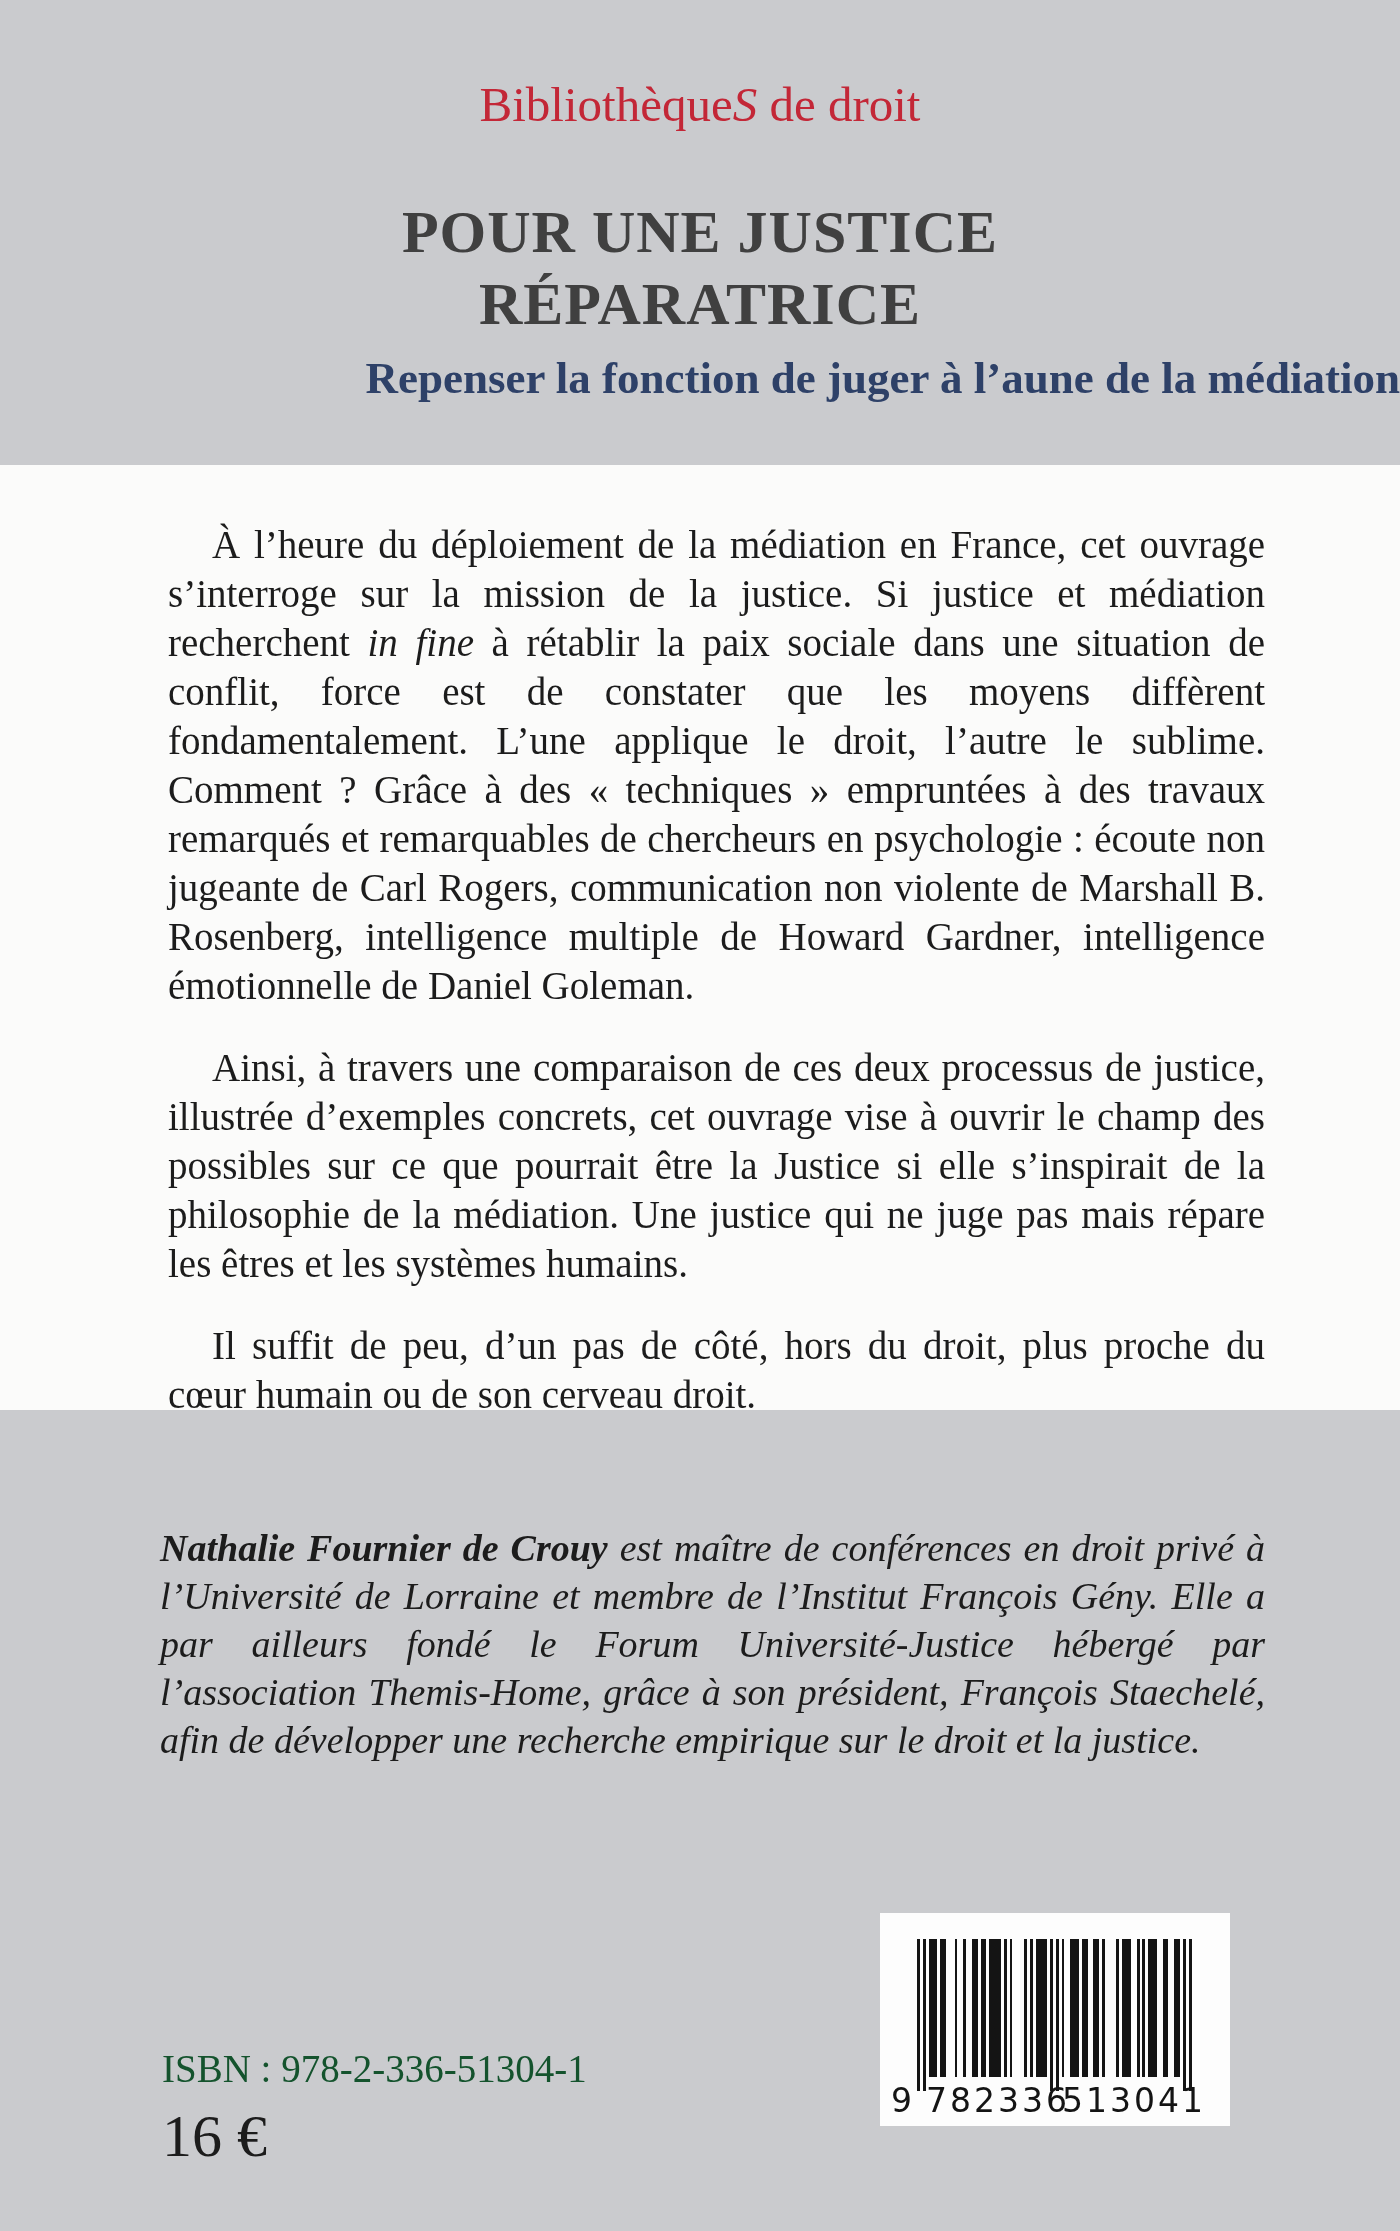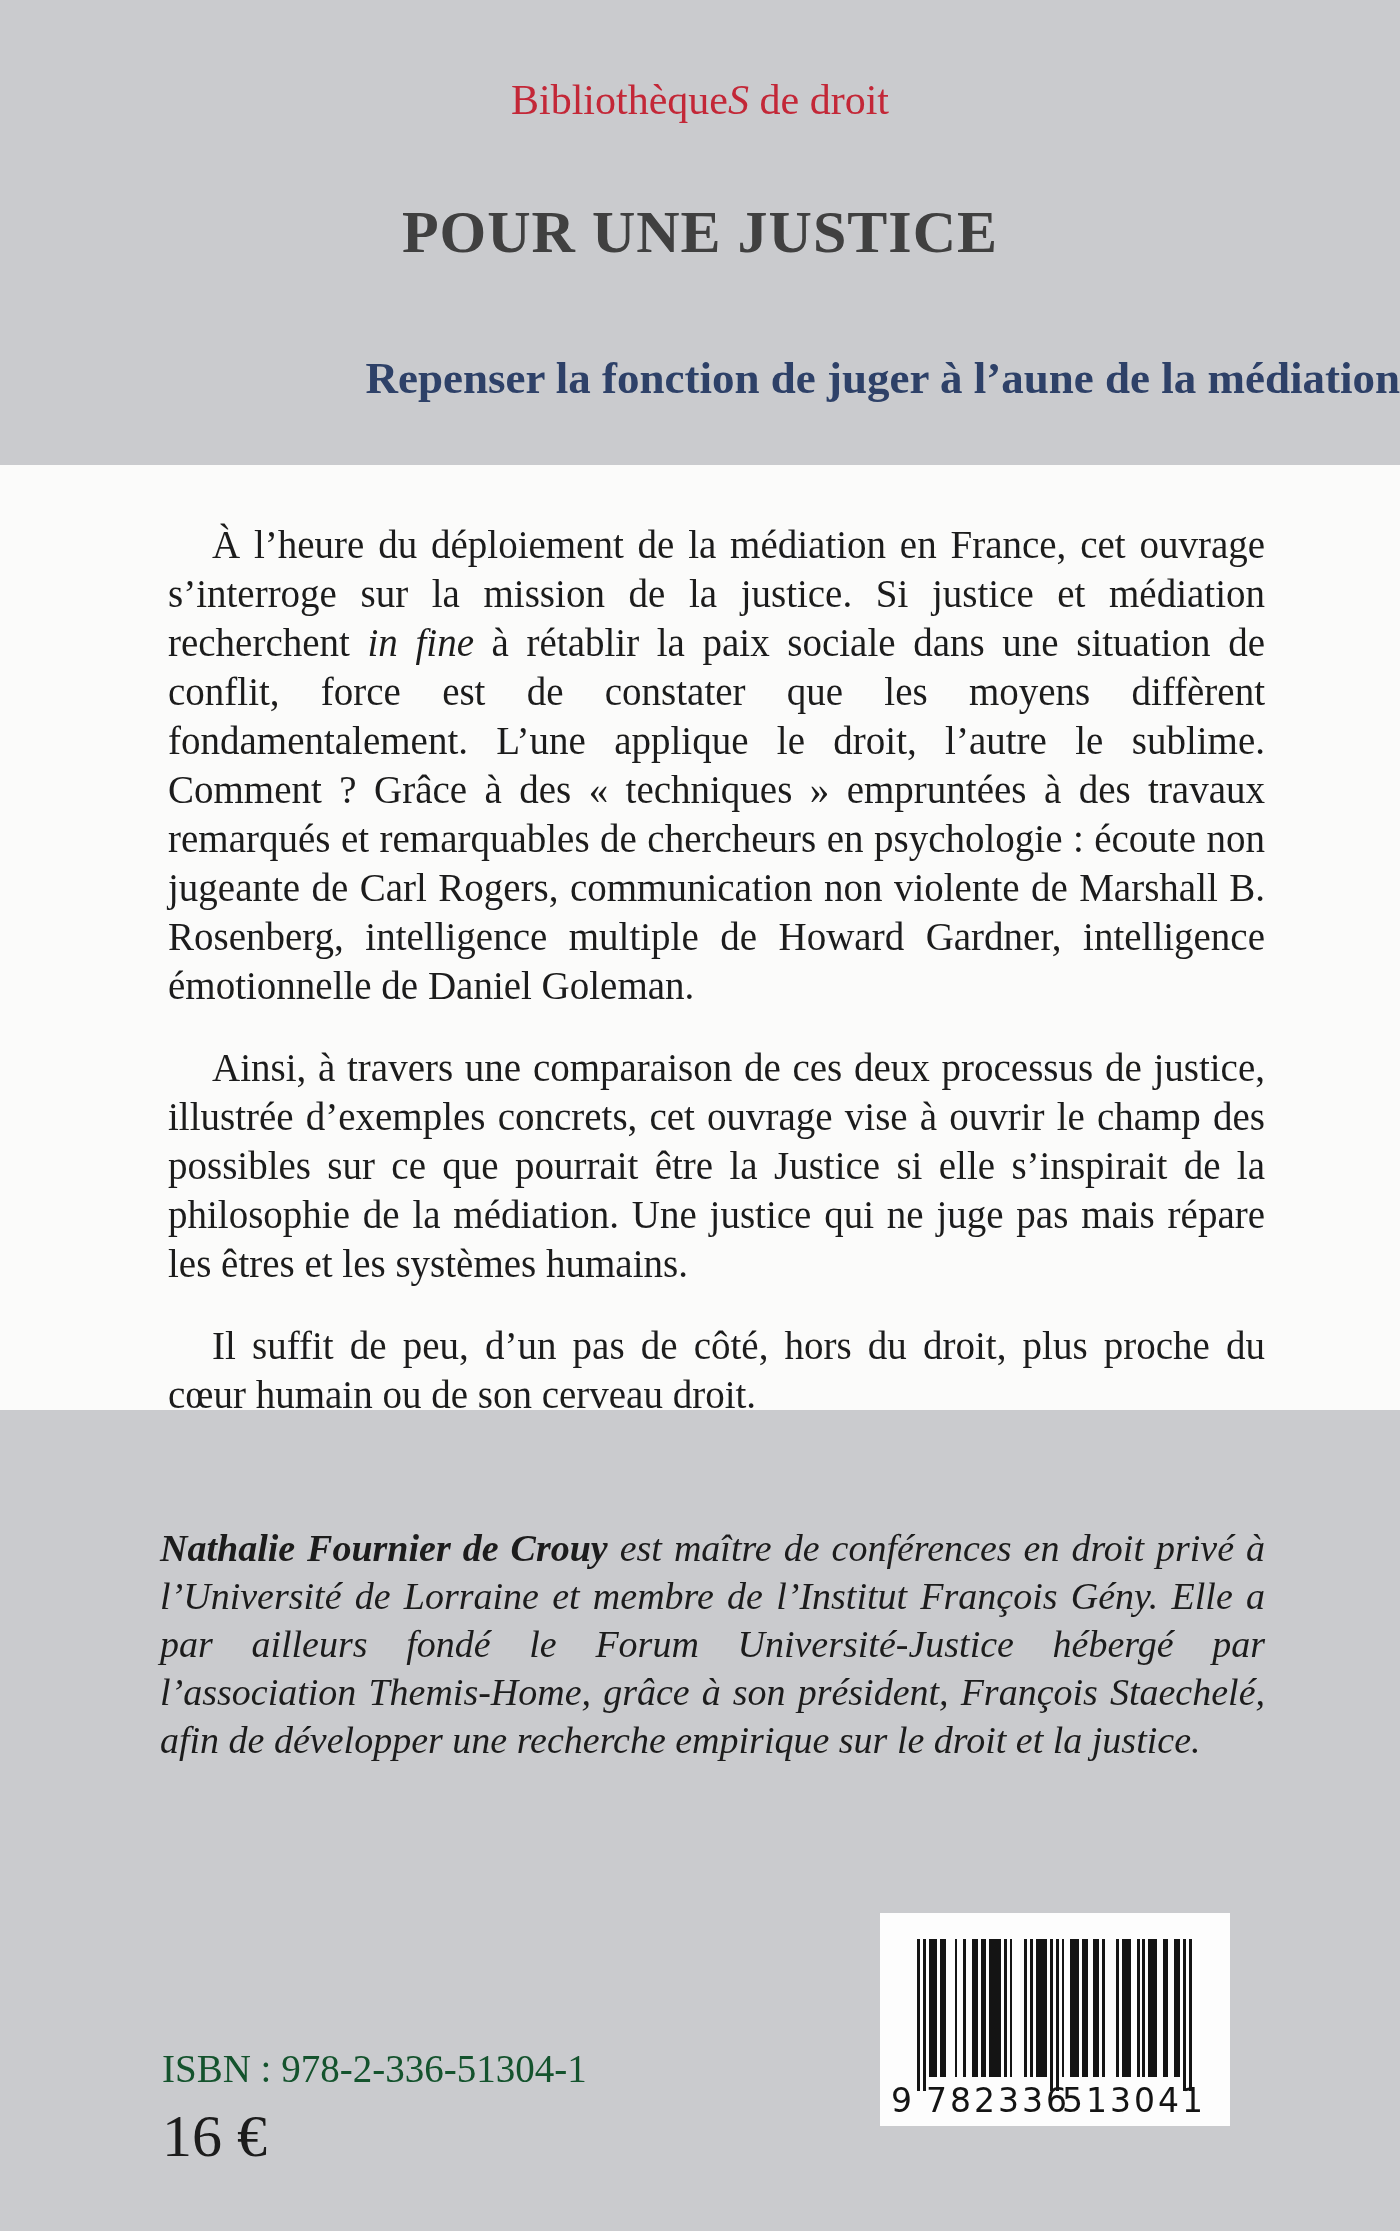--- a/index.html
+++ b/index.html
@@ -13,21 +13,21 @@
     overflow:hidden;
   }
   
   .band-white{
     position:absolute;left:0;top:465px;width:1400px;height:945px;
     background:#fbfbfa;
   }
   
   .collection{
     position:absolute;top:76px;left:0;width:100%;
-    text-align:center;font-size:42px;color:#c32737;
+    text-align:center;font-size:49px;color:#c32737;
   }
   .collection .s-it{font-style:italic;}
   
   .title{
     position:absolute;top:196px;left:0;width:100%;
     text-align:center;color:#404040;font-weight:bold;
     font-size:60px;line-height:72px;letter-spacing:1px;
   }
   
   .subtitle{
@@ -75,20 +75,21 @@
 <body>
 
 <div class="page">
 
   <div class="band-white"></div>
 
   <div class="collection"><span>Bibliothèque</span><span class="s-it">S</span><span> de droit</span></div>
 
   <div class="title">
     <div>POUR UNE JUSTICE</div>
+    <div>RÉPARATRICE</div>
   </div>
 
   <div class="subtitle">Repenser la fonction de juger à l’aune de la médiation</div>
 
   <div class="synopsis">
     <p><span>À l’heure du déploiement de la médiation en France, cet ouvrage s’interroge sur la mission de la justice. Si justice et médiation recherchent </span><span class="it">in fine</span><span> à rétablir la paix sociale dans une situation de conflit, force est de constater que les moyens diffèrent fondamentalement. L’une applique le droit, l’autre le sublime. Comment ? Grâce à des « techniques » empruntées à des travaux remarqués et remarquables de chercheurs en psychologie : écoute non jugeante de Carl Rogers, communication non violente de Marshall B. Rosenberg, intelligence multiple de Howard Gardner, intelligence émotionnelle de Daniel Goleman.</span></p>
     <p>Ainsi, à travers une comparaison de ces deux processus de justice, illustrée d’exemples concrets, cet ouvrage vise à ouvrir le champ des possibles sur ce que pourrait être la Justice si elle s’inspirait de la philosophie de la médiation. Une justice qui ne juge pas mais répare les êtres et les systèmes humains.</p>
     <p>Il suffit de peu, d’un pas de côté, hors du droit, plus proche du cœur humain ou de son cerveau droit.</p>
   </div>
 

